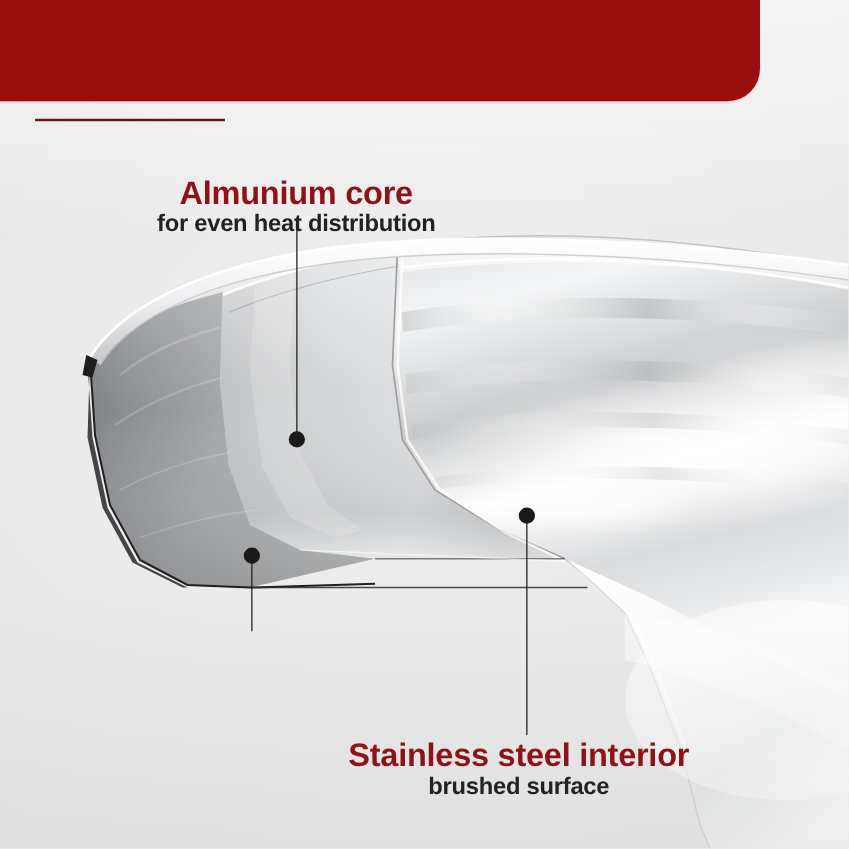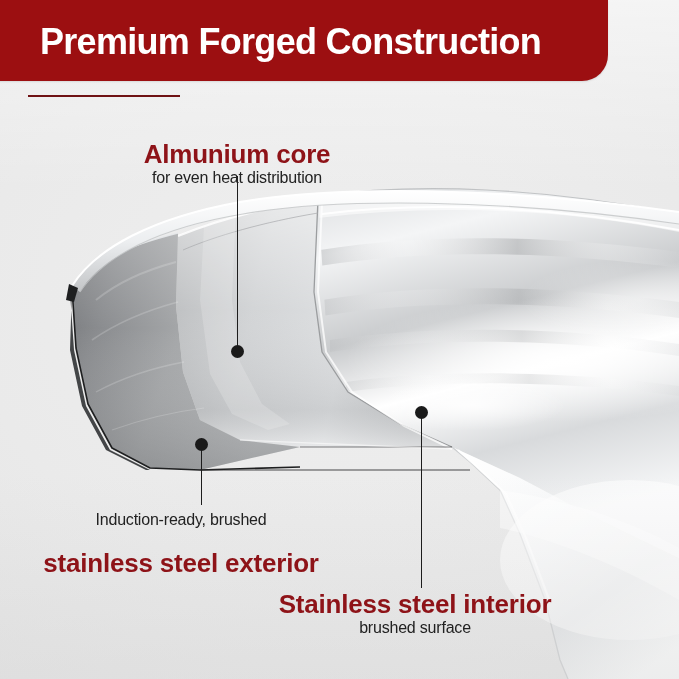--- a/index.html
+++ b/index.html
@@ -92,22 +92,22 @@
     color: #8e1318;
     font-weight: bold;
     font-size: 26px;
     letter-spacing: -0.2px;
     white-space: nowrap;
     margin-top: 20px;
   }
   .label .plain {
     display: block;
     color: #222222;
-    font-weight: normal;
-    font-size: 16px;
+    font-weight: bold;
+    font-size: 19px;
     letter-spacing: -0.2px;
     white-space: nowrap;
   }
   .c-center { text-align: center; }
   .c-right  { text-align: center; }
 </style>
 </head>
 <body>
 
 <div id="page">
@@ -265,40 +265,35 @@
         <path d="M300,447 L452,447" fill="none" stroke="#4a4c4e" stroke-width="1.1" opacity="0.7"></path>
         <path d="M200,470 L470,470" fill="none" stroke="#2a2c2e" stroke-width="1.2" opacity="0.85"></path>
         <path d="M240,440 L452,449" fill="none" stroke="#ffffff" stroke-width="1.4" opacity="0.55"></path>
       </g>
     </svg>
   </div>
 
   <div class="bg-vignette"></div>
 
   <div class="banner"></div>
-  <div class="banner-title">Premium Forged Construction</div>
   <div class="rule"></div>
 
   <div class="callout">
     <div class="line" style="left:236.5px; top:176px; height:175px;"></div>
     <div class="dot" style="left:231px; top:345px;"></div>
   </div>
   <div class="label c-center" style="left:37px; top:120px; width:400px;">
     <span class="strong">Almunium core</span>
     <span class="plain">for even heat distribution</span>
   </div>
 
   <div class="callout">
     <div class="line" style="left:200.5px; top:444px; height:61px;"></div>
     <div class="dot" style="left:195px; top:438px;"></div>
   </div>
-  <div class="label c-center" style="left:20px; top:511px; width:322px;">
-    <span class="plain">Induction-ready, brushed</span>
-    <span class="strong">stainless steel exterior</span>
-  </div>
 
   <div class="callout">
     <div class="line" style="left:420.5px; top:412px; height:176px;"></div>
     <div class="dot" style="left:415px; top:406px;"></div>
   </div>
   <div class="label c-right" style="left:255px; top:570px; width:320px;">
     <span class="strong">Stainless steel interior</span>
     <span class="plain">brushed surface</span>
   </div>
 

